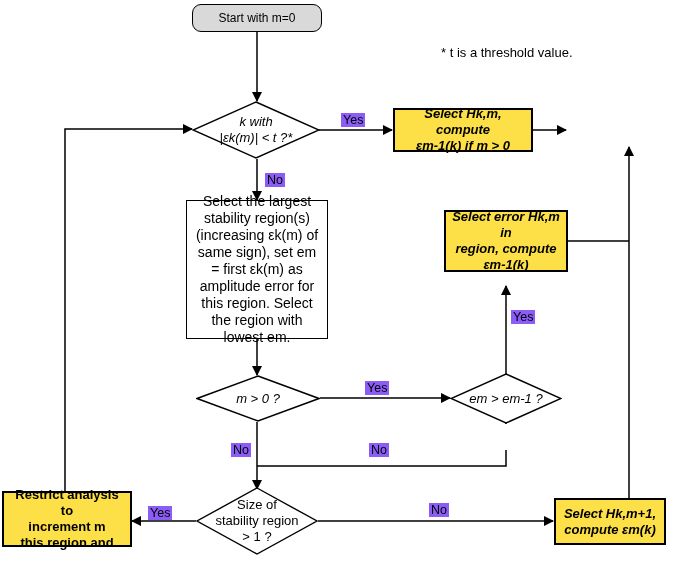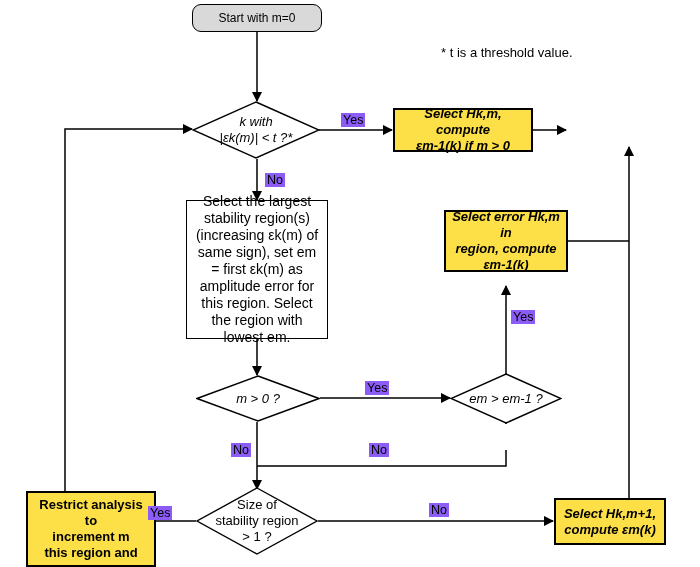--- a/index.html
+++ b/index.html
@@ -193,21 +193,21 @@
     </svg>
     <div class="diamond-label">
       <div>
         <div>Size of</div>
         <div>stability region</div>
         <div>&gt; 1 ?</div>
       </div>
     </div>
   </div>
 
-  <div class="node node-process" style="left:2px; top:491px; width:130px; height:76px;margin-left:24px;">
+  <div class="node node-process" style="left:2px; top:491px; width:130px; height:56px;">
     <div class="inner">
       <div>Restrict analysis to</div>
       <div>increment m</div>
       <div>this region and</div>
     </div>
   </div>
 
   <div class="node node-process" style="left:554px; top:498px; width:112px; height:47px;">
     <div class="inner">
       <div><i>Select Hk,m+1,</i></div>

